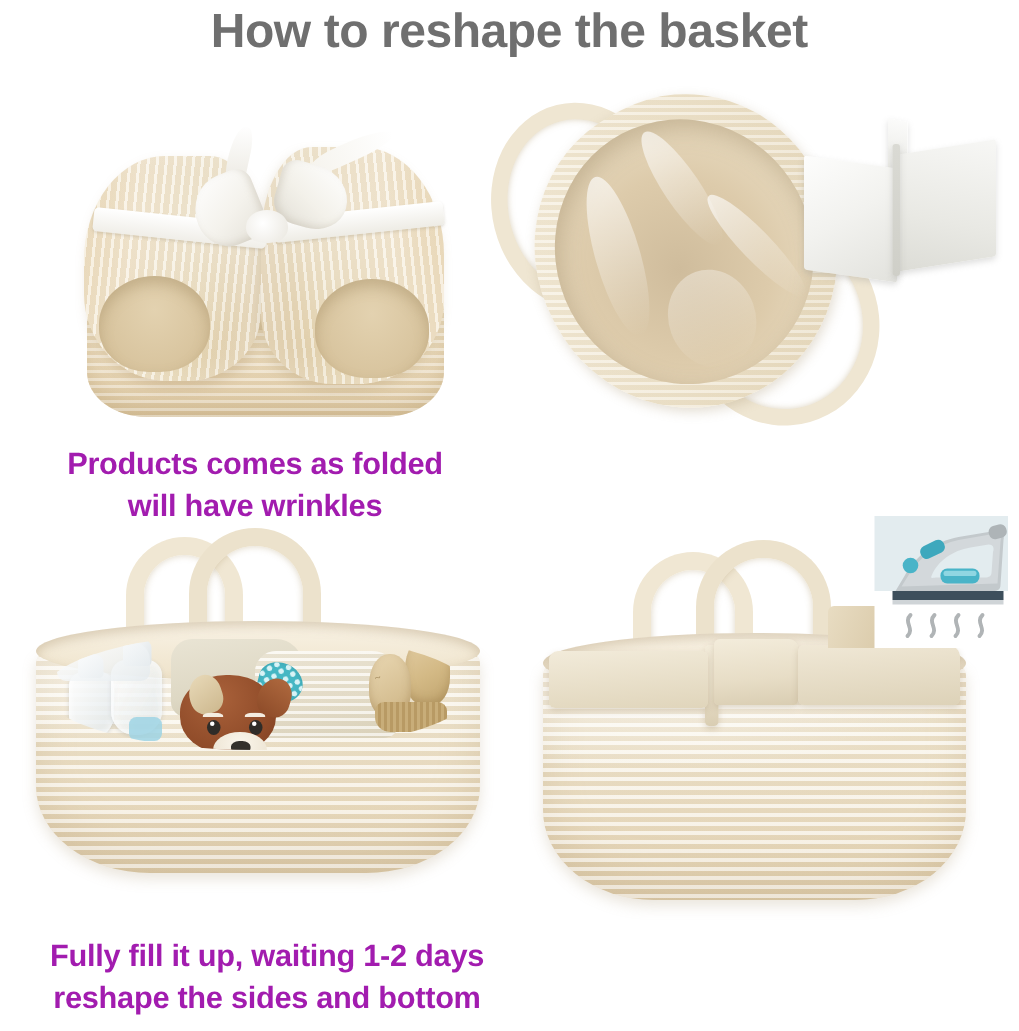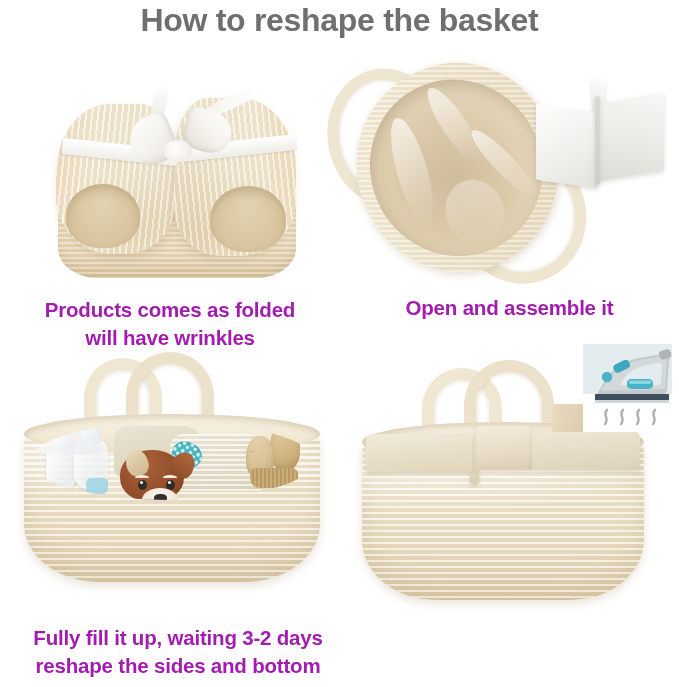--- a/index.html
+++ b/index.html
@@ -481,21 +481,20 @@
 
       <div class="divider-insert">
         <div class="div-panel dp-fin"></div>
         <div class="div-panel dp-left"></div>
         <div class="div-panel dp-right"></div>
         <div class="div-panel dp-spine"></div>
       </div>
     </div>
   </div>
 
-  <div class="caption cap-tr">Open and assemble it</div>
 
   <div class="photo p-bl">
     <div class="basket" style="left:0; top:0; width:336px; height:268px;">
 
       <div class="bk-handles" style="left:0;top:0;width:336px;height:120px;">
         <div class="bk-handle" style="left:78px; top:6px;  width:78px; height:84px;"></div>
         <div class="bk-handle" style="left:120px;top:0px;  width:88px; height:96px; border-color:#ece2cc;"></div>
       </div>
 
       <div class="bk-rim-inner" style="left:22px; top:74px; width:288px; height:72px;"></div>
@@ -532,21 +531,21 @@
           <div class="brush-bristle" style="left:6px; top:44px; width:48px; height:20px;"></div>
           <div class="brush-mark" style="left:6px; top:24px;">~</div>
         </div>
       </div>
 
       <div class="bk-rim" style="left:18px; top:62px; width:296px; height:40px;"></div>
       <div class="bk-body" style="left:18px; top:80px; width:296px; height:150px; border-radius:18px 18px 76px 76px / 10px 10px 58px 58px;"></div>
     </div>
   </div>
 
-  <div class="caption cap-bl">Fully fill it up, waiting 3-2 days
+  <div class="caption cap-bl">Fully fill it up, waiting 1-2 days
 reshape the sides and bottom</div>
 
   <div class="photo p-br">
     <div class="basket" style="left:0; top:0; width:327px; height:282px;">
 
       <div class="bk-handles" style="left:0;top:18px;width:327px;height:130px;">
         <div class="bk-handle" style="left:70px;  top:12px; width:80px; height:88px;"></div>
         <div class="bk-handle" style="left:112px; top:4px;  width:90px; height:98px; border-color:#ece2cc;"></div>
       </div>
 

